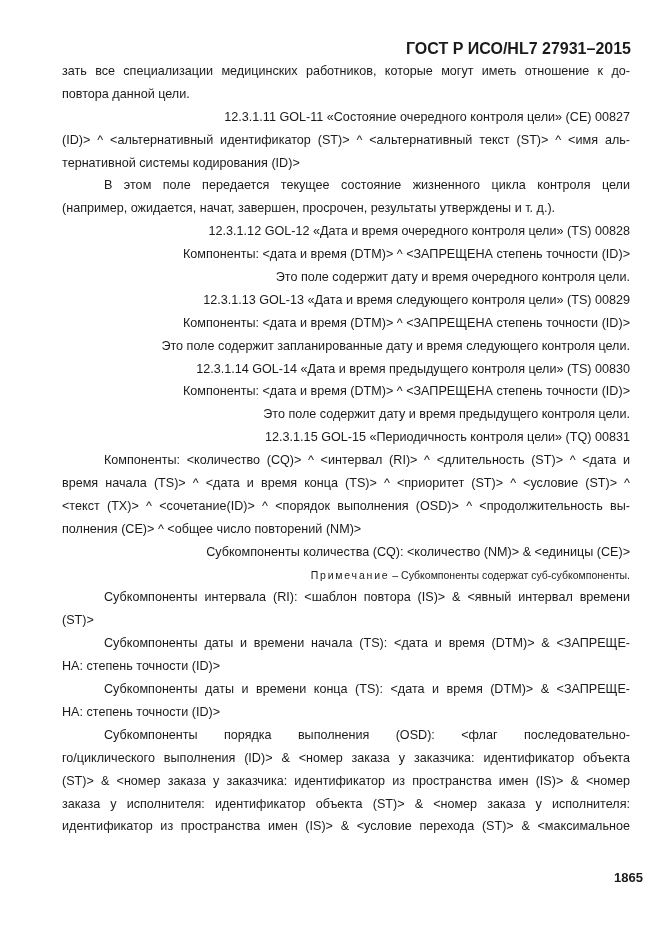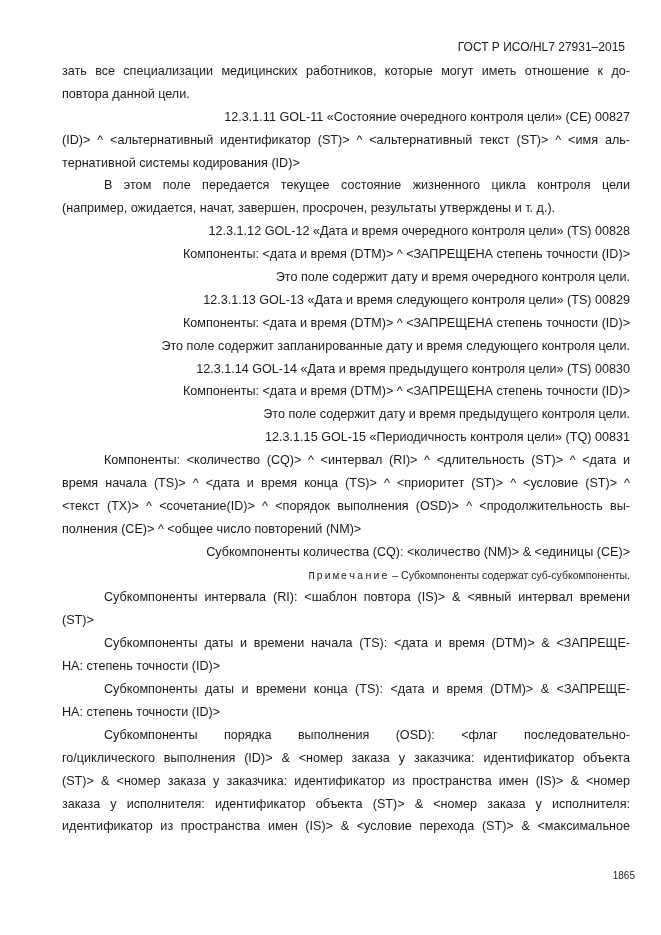--- a/index.html
+++ b/index.html
@@ -1,25 +1,25 @@
 <!DOCTYPE html>
 <html><head>
 <meta charset="utf-8">
 <style>
   html, body { margin: 0; padding: 0; background: #ffffff; }
   body { width: 661px; height: 935px; position: relative; overflow: hidden;
          font-family: "Liberation Sans", sans-serif; color: #1a1a1a; }
-  .header { position: absolute; top: 40px; right: 36px; font-size: 12px; font-weight: normal; letter-spacing: 0; }
+  .header { position: absolute; top: 40px; right: 30px; font-size: 16px; font-weight: bold; letter-spacing: 0; }
   .body { position: absolute; top: 60px; left: 62px; width: 568px; font-size: 12.6px; }
   .line { height: 22.9px; line-height: 22.9px; white-space: nowrap; }
   .j { text-align: justify; text-align-last: justify; white-space: normal; overflow: hidden; }
   .i1 { padding-left: 42px; text-align: right; }
   .note { font-size: 10.5px; }
-  .note .sp { letter-spacing: 1.8px; font-family: Liberation Mono, monospace; }
-  .pagenum { position: absolute; top: 870px; right: 26px; font-size: 10px; font-weight: normal; }
+  .note .sp { letter-spacing: 1.8px; }
+  .pagenum { position: absolute; top: 870px; right: 18px; font-size: 13px; font-weight: bold; }
 </style>
 </head>
 <body>
 
 <div class="header">ГОСТ Р ИСО/HL7 27931–2015</div>
 
 <div class="body">
   <div class="line j">зать все специализации медицинских работников, которые могут иметь отношение к до-</div>
   <div class="line">повтора данной цели.</div>
   <div class="line i1">12.3.1.11 GOL-11 «Состояние очередного контроля цели» (CE) 00827</div>

